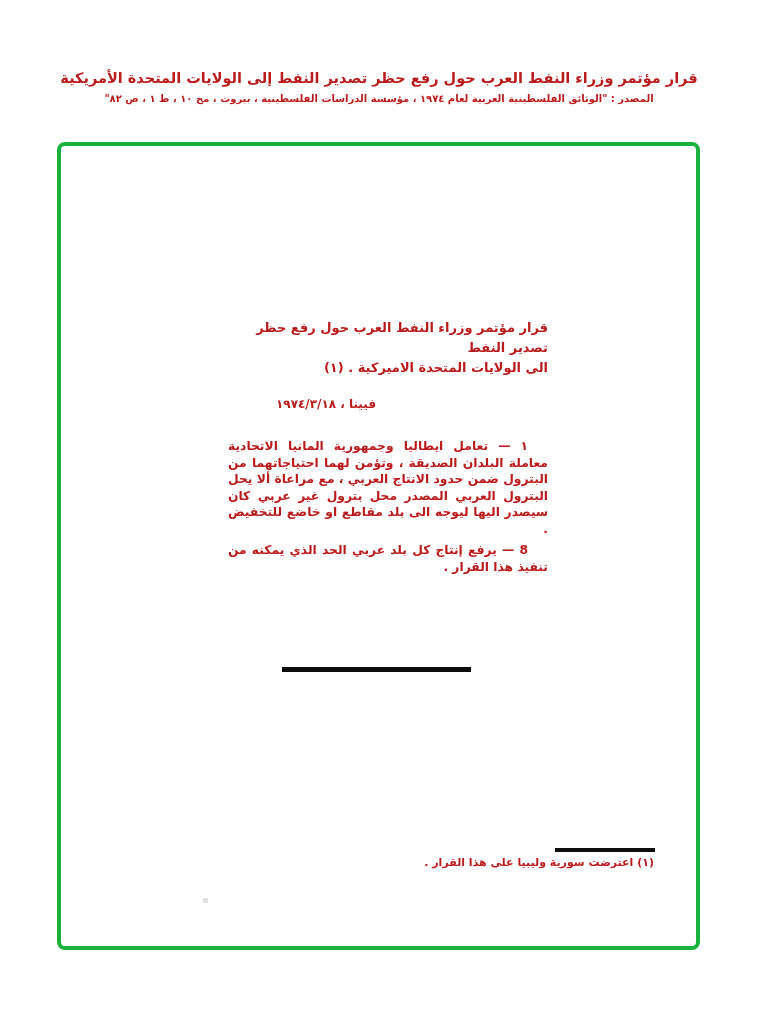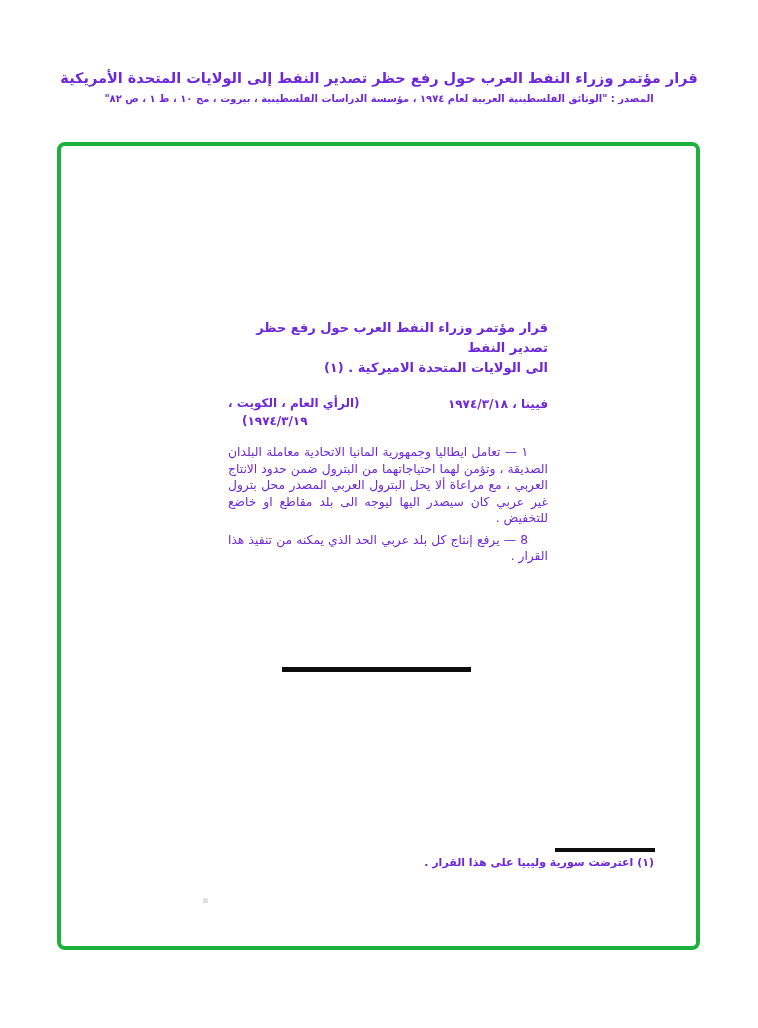--- a/index.html
+++ b/index.html
@@ -1,21 +1,21 @@
 <!DOCTYPE html>
 <html lang="ar"><head>
 <meta charset="utf-8">
 <style>
   html,body{margin:0;padding:0;background:#ffffff;}
   .canvas{
     position:relative;
     width:758px;height:1028px;
     background:#ffffff;
     font-family:"DejaVu Sans",sans-serif;
-    color:#6d28d9;
+    color:#b91c1c;
     overflow:hidden;
   }
   
   .top-header{
     position:absolute;left:0;right:0;top:70px;
     text-align:center;direction:rtl;
   }
   .top-header .h1{
     font-size:14.5px;font-weight:bold;letter-spacing:0;
   }
@@ -43,22 +43,22 @@
   .dateline{
     display:flex;justify-content:space-between;align-items:flex-start;
     direction:ltr;
     margin-top:16px;
     font-weight:bold;font-size:12px;line-height:18px;
   }
   .pub{direction:rtl;text-align:left;}
   .pub .pub2{margin-left:14px;}
   .place{direction:rtl;white-space:nowrap;padding-top:1px;margin-left:48px;}
   .body-text{
-    margin-top:14px;
-    font-weight:normal;font-size:12.3px;line-height:16.5px;
+    margin-top:25px;
+    font-weight:bold;font-size:12.3px;line-height:16.5px;
     text-align:justify;direction:rtl;
   }
   .body-text p{margin:0 0 5px 0;text-indent:20px;}
   
   .sep{
     position:absolute;left:221px;top:521px;
     width:189px;height:5px;background:#0d0d0d;
   }
   .fn-rule{
     position:absolute;left:494px;top:702px;
@@ -86,24 +86,20 @@
 
   <div class="green-frame">
 
     <div class="doc-col">
       <div class="doc-title">
         <div>قرار مؤتمر وزراء النفط العرب حول رفع حظر تصدير النفط</div>
         <div class="t2">الى الولايات المتحدة الاميركية . (١)</div>
       </div>
 
       <div class="dateline">
-        <div class="pub">
-          <div>(الرأي العام ، الكويت ،</div>
-          <div class="pub2">١٩٧٤/٣/١٩)</div>
-        </div>
         <div class="place">فيينا ، ١٩٧٤/٣/١٨</div>
       </div>
 
       <div class="body-text">
         <p>١ — تعامل ايطاليا وجمهورية المانيا الاتحادية معاملة البلدان الصديقة ، وتؤمن لهما احتياجاتهما من البترول ضمن حدود الانتاج العربي ، مع مراعاة ألا يحل البترول العربي المصدر محل بترول غير عربي كان سيصدر اليها ليوجه الى بلد مقاطع او خاضع للتخفيض .</p>
         <p>8 — يرفع إنتاج كل بلد عربي الحد الذي يمكنه من تنفيذ هذا القرار .</p>
       </div>
     </div>
 
     <div class="sep"></div>

